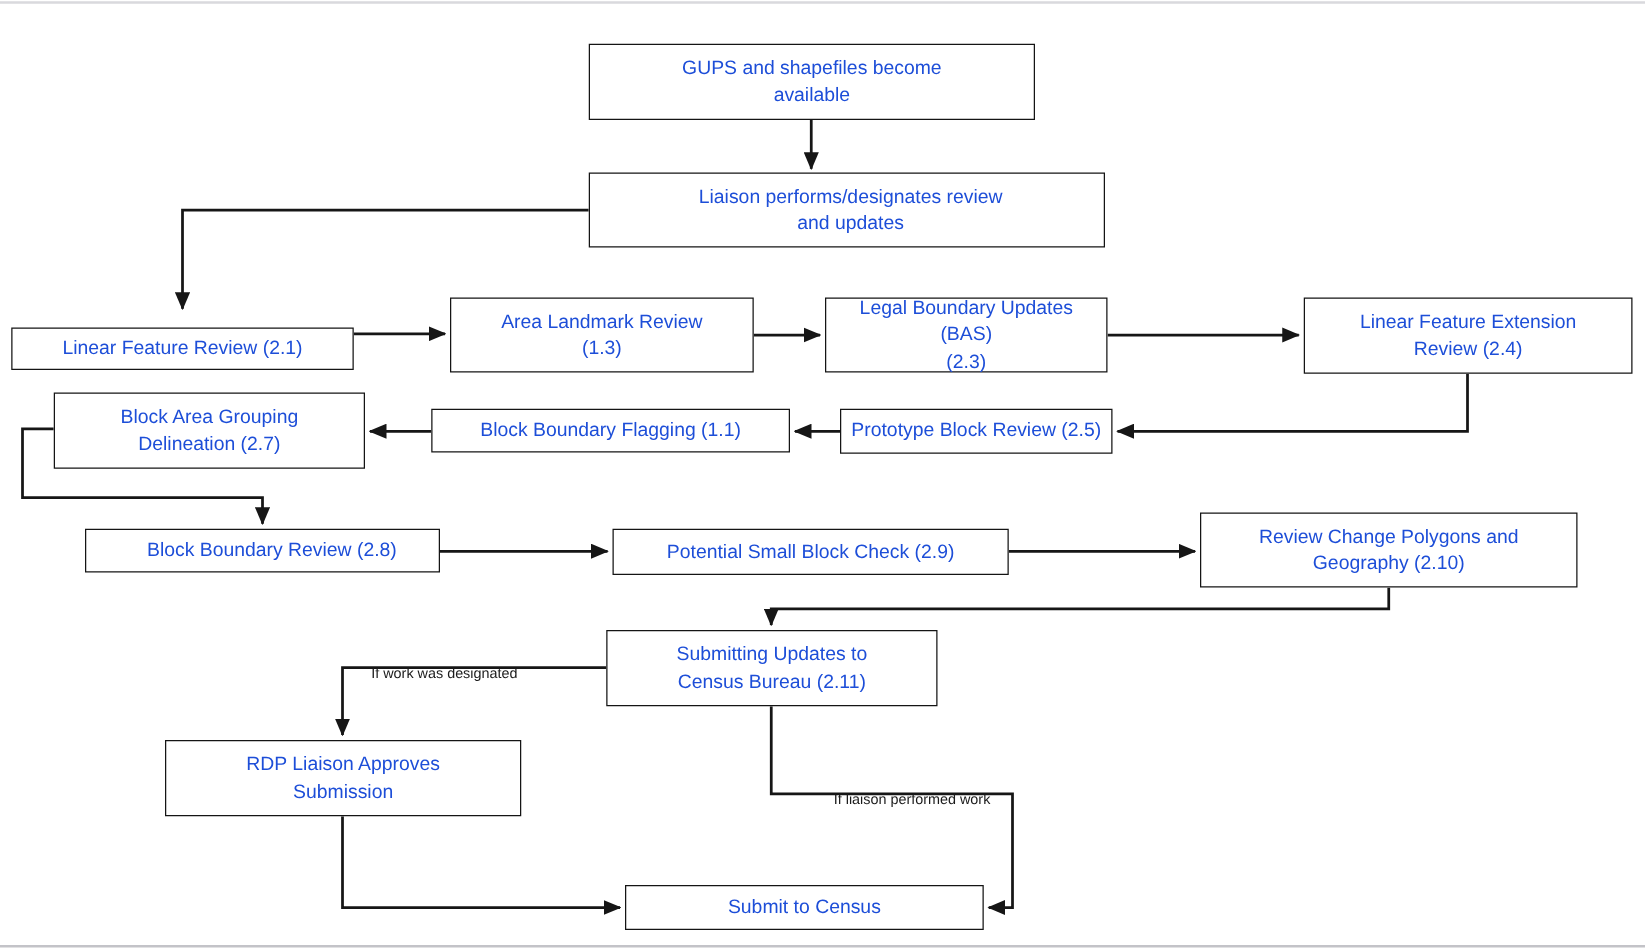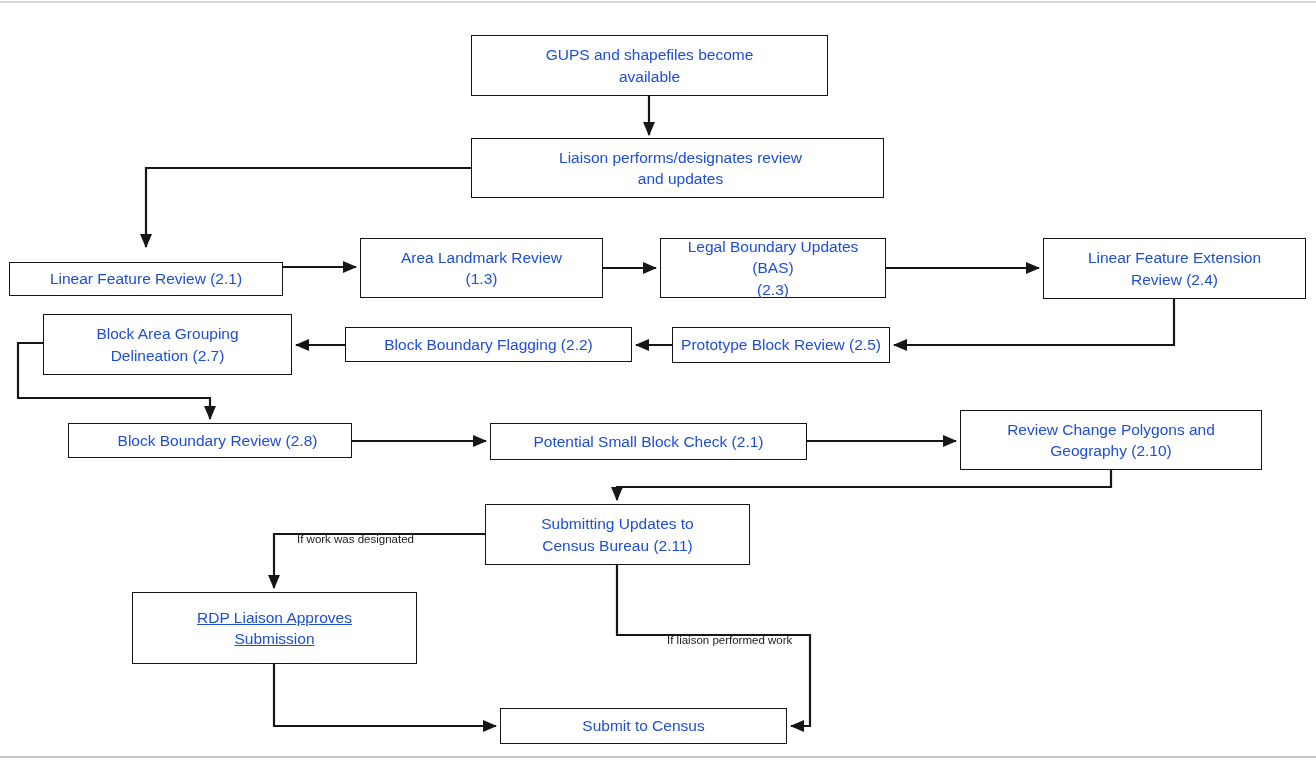--- a/index.html
+++ b/index.html
@@ -93,36 +93,36 @@
 (1.3)</div>
 
   <div class="node" style="left:660px; top:238px; width:226px; height:60px;">Legal Boundary Updates (BAS)
 (2.3)</div>
 
   <div class="node" style="left:1043px; top:238px; width:263px; height:61px;">Linear Feature Extension
 Review (2.4)</div>
 
   <div class="node" style="left:672px; top:327px; width:218px; height:36px;">Prototype Block Review (2.5)</div>
 
-  <div class="node" style="left:345px; top:327px; width:287px; height:35px;">Block Boundary Flagging (2.2)</div>
+  <div class="node" style="left:345px; top:327px; width:287px; height:35px;">Block Boundary Flagging (1.1)</div>
 
   <div class="node" style="left:43px;  top:314px; width:249px; height:61px;">Block Area Grouping
 Delineation (2.7)</div>
 
   <div class="node" style="left:68px;  top:423px; width:284px; height:35px;padding-left:20px;">Block Boundary Review (2.8)</div>
 
-  <div class="node" style="left:490px; top:423px; width:317px; height:37px;">Potential Small Block Check (2.1)</div>
+  <div class="node" style="left:490px; top:423px; width:317px; height:37px;">Potential Small Block Check (2.9)</div>
 
   <div class="node" style="left:960px; top:410px; width:302px; height:60px;">Review Change Polygons and
 Geography (2.10)</div>
 
   <div class="node" style="left:485px; top:504px; width:265px; height:61px;">Submitting Updates to
 Census Bureau (2.11)</div>
 
-  <div class="node" style="left:132px; top:592px; width:285px; height:72px;text-decoration:underline;">RDP Liaison Approves
+  <div class="node" style="left:132px; top:592px; width:285px; height:61px;">RDP Liaison Approves
 Submission</div>
 
   <div class="node" style="left:500px; top:708px; width:287px; height:36px;">Submit to Census</div>
 
   <div class="edge-label" style="left:297px; top:500px;">If work was designated</div>
 
   <div class="edge-label" style="left:667px; top:601px;">If liaison performed work</div>
 
 </div>
 

